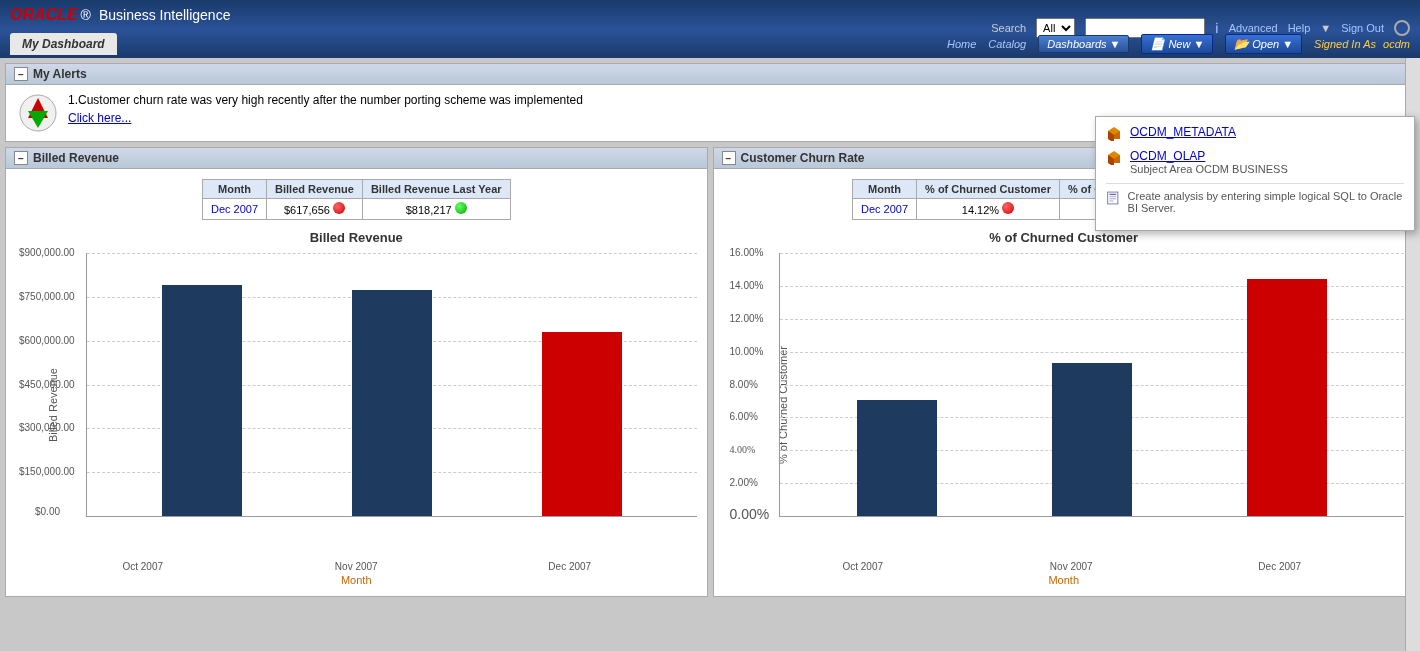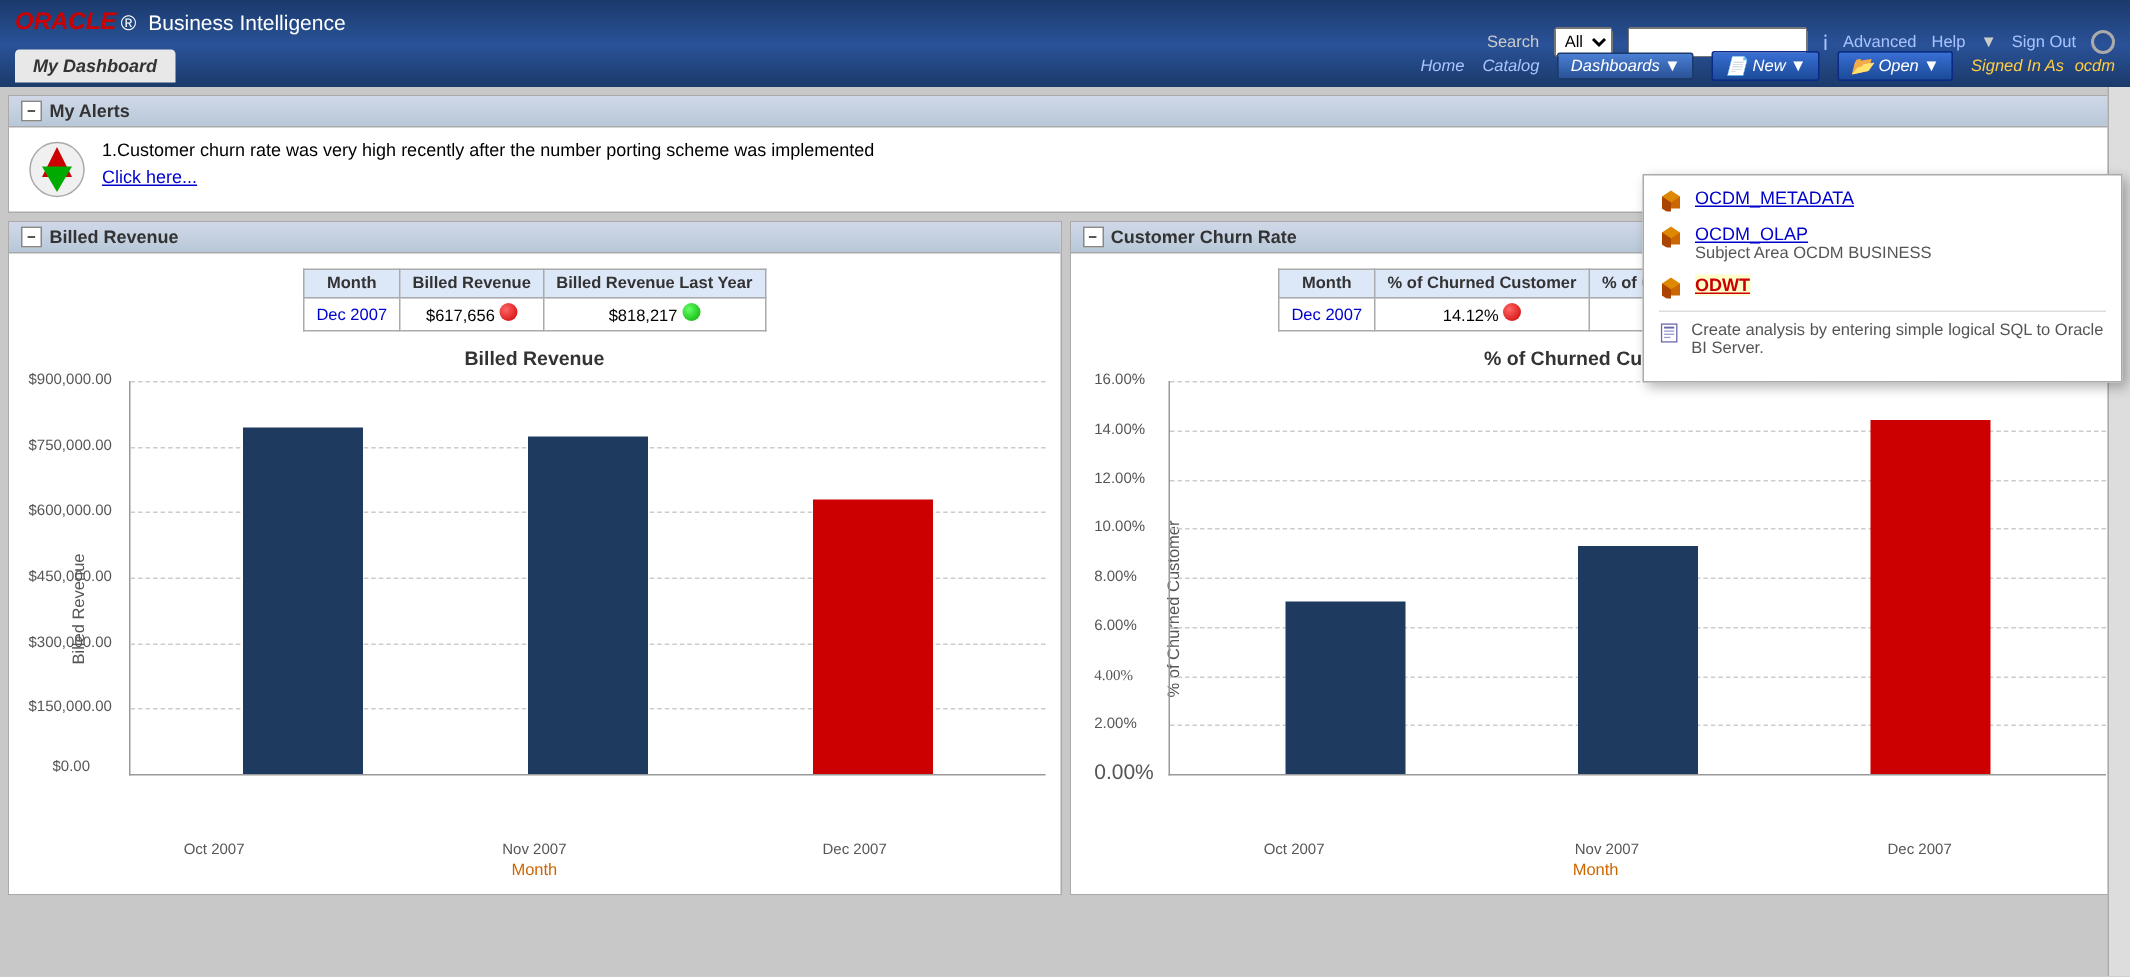--- a/index.html
+++ b/index.html
@@ -589,28 +589,20 @@
         <svg width="16" height="16" viewBox="0 0 16 16">
           <rect x="2" y="6" width="12" height="8" fill="#cc6600"></rect>
           <polygon points="2,6 8,2 14,6 8,10" fill="#dd8800"></polygon>
           <polygon points="2,6 2,14 8,18 8,10" fill="#aa4400"></polygon>
         </svg>
         <div>
           <div class="popup-item-link">OCDM_OLAP</div>
           <div class="popup-item-sub">Subject Area OCDM BUSINESS</div>
         </div>
       </div>
-      <div class="popup-item">
-        <svg width="16" height="16" viewBox="0 0 16 16">
-          <rect x="2" y="6" width="12" height="8" fill="#cc6600"></rect>
-          <polygon points="2,6 8,2 14,6 8,10" fill="#dd8800"></polygon>
-          <polygon points="2,6 2,14 8,18 8,10" fill="#aa4400"></polygon>
-        </svg>
-        <span class="odwt-highlight popup-item-link">ODWT</span>
-      </div>
       <hr class="popup-divider">
       <div class="popup-item">
         <svg width="16" height="16" viewBox="0 0 16 16">
           <rect x="2" y="1" width="12" height="14" fill="white" stroke="#6666aa" stroke-width="1"></rect>
           <rect x="4" y="3" width="8" height="1.5" fill="#6666aa"></rect>
           <rect x="4" y="6" width="8" height="1" fill="#9999cc"></rect>
           <rect x="4" y="8.5" width="8" height="1" fill="#9999cc"></rect>
           <rect x="4" y="11" width="5" height="1" fill="#9999cc"></rect>
         </svg>
         <div>

